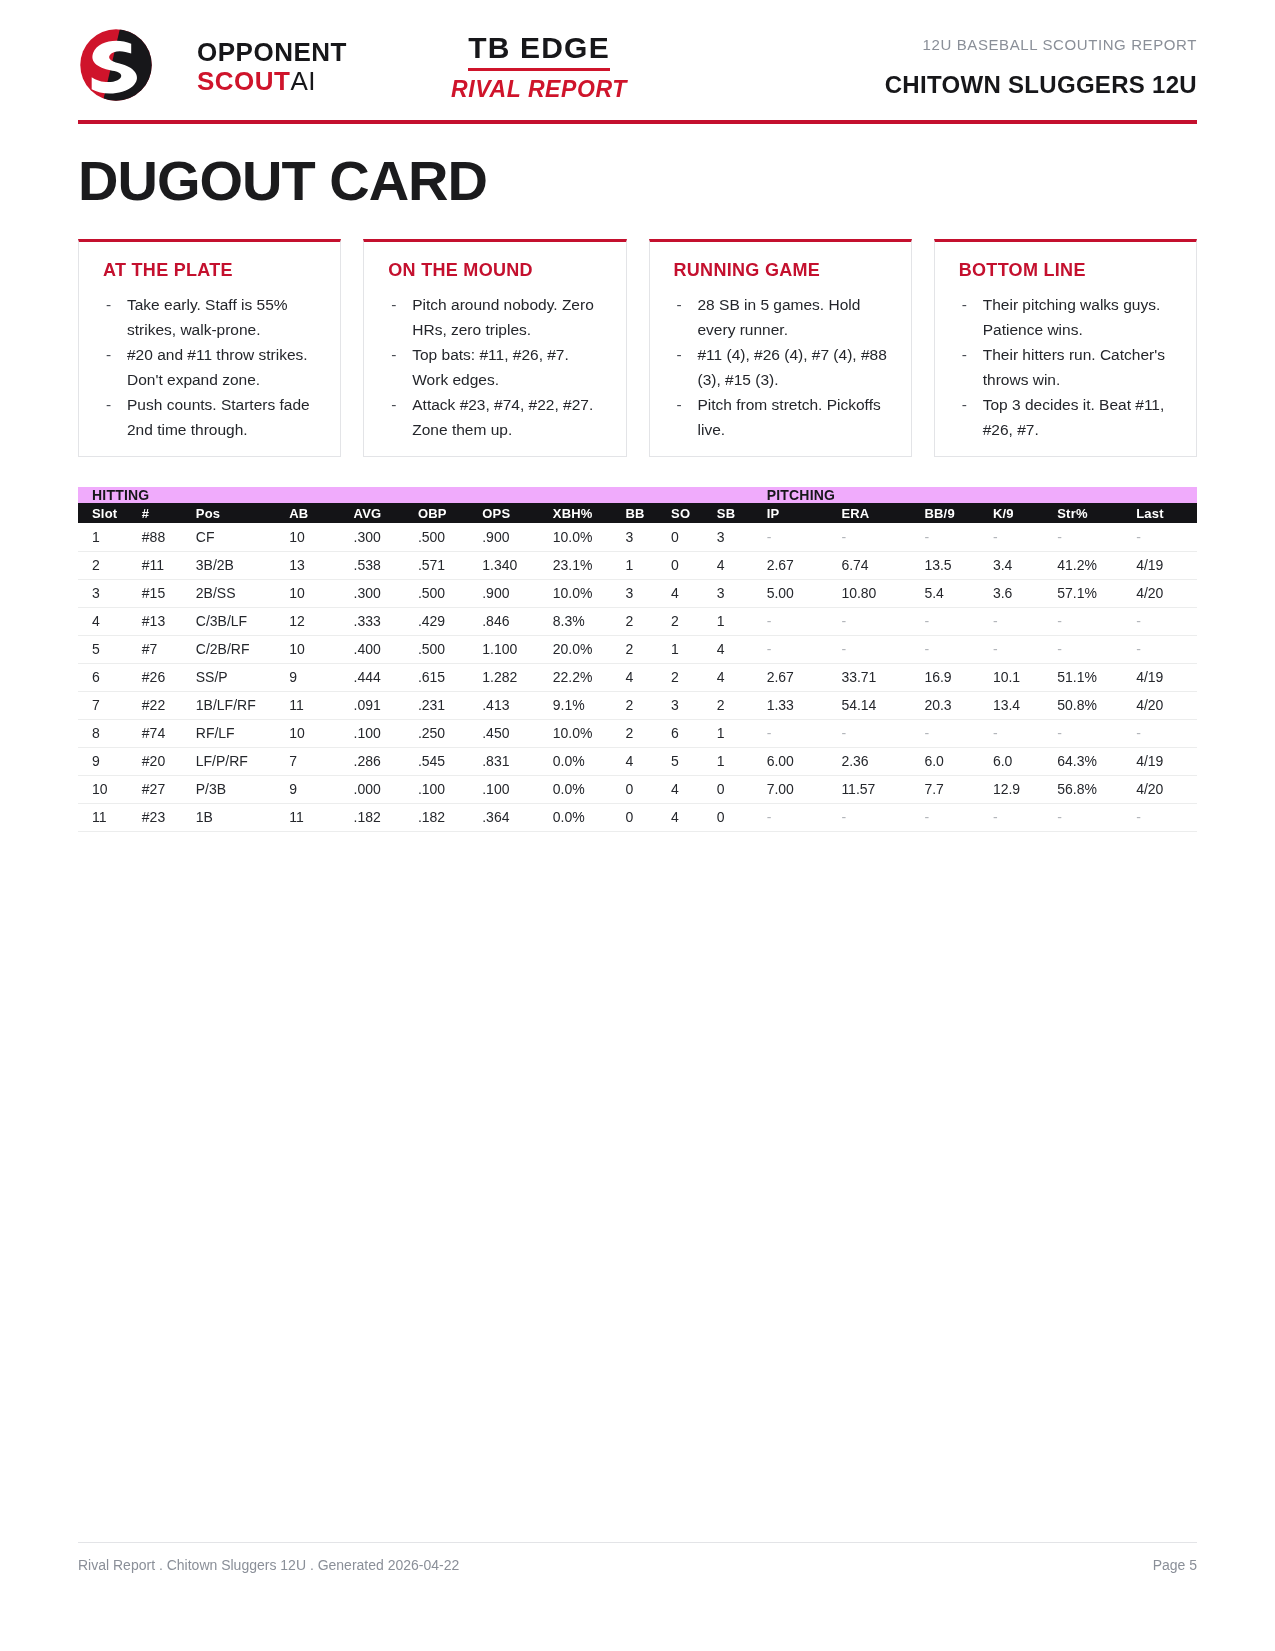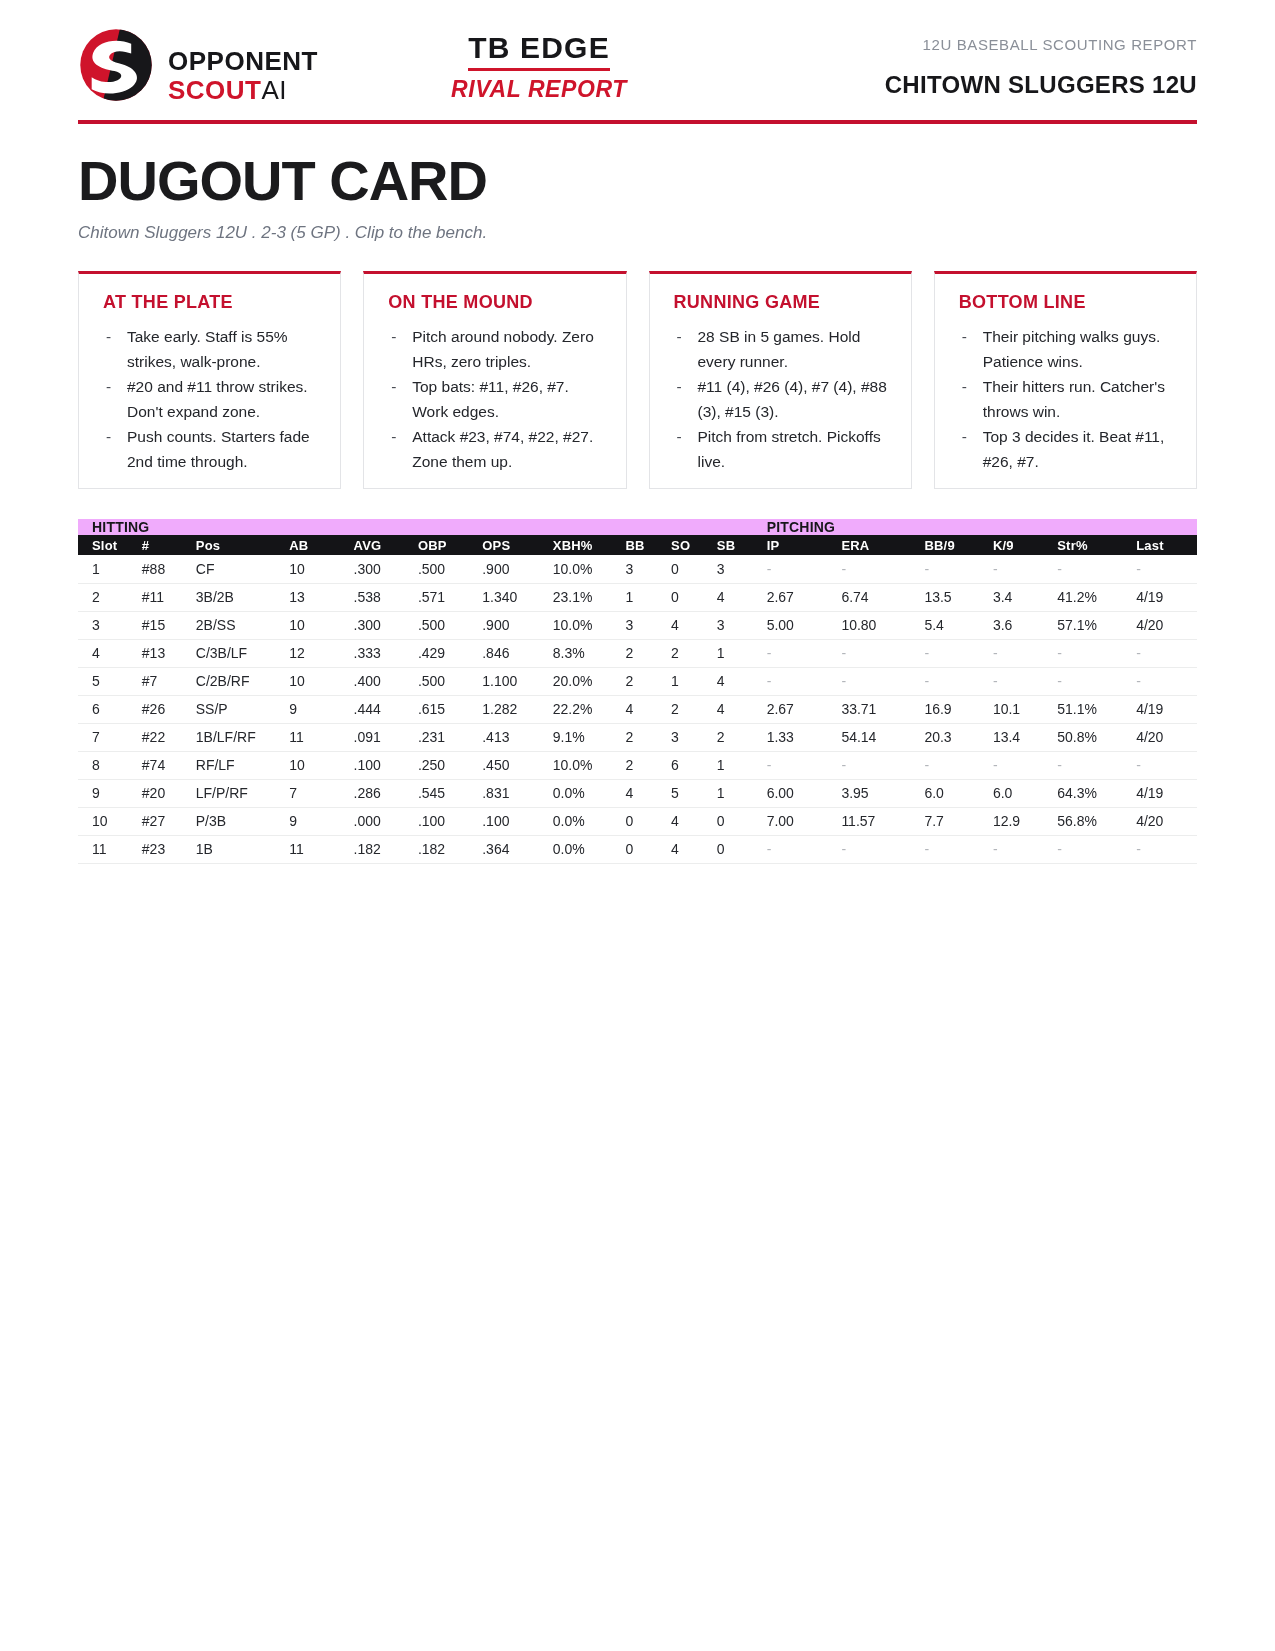--- a/index.html
+++ b/index.html
@@ -22,23 +22,24 @@
 
   
   .masthead {
     display: flex;
     align-items: center;
     height: 108px;
     padding-top: 22px;
   }
   .brand {
     display: flex;
-    align-items: flex-end;
+    align-items: center;
     flex: 0 0 auto;
     width: 330px;
+    gap: 29px;
   }
   .logo-mark {
     width: 76px;
     height: 76px;
     flex: 0 0 auto;
     margin-right: 14px;
   }
   .brand-words {
     line-height: 1.0;
     padding-top: 2px;
@@ -278,21 +279,20 @@
     <div class="header-right">
       <div class="report-kicker">12U BASEBALL SCOUTING REPORT</div>
       <div class="report-team">CHITOWN SLUGGERS 12U</div>
     </div>
 
   </div>
   <div class="header-rule"></div>
 
   <div class="title-zone">
     <div class="doc-title">DUGOUT CARD</div>
-    <div class="doc-sub">Chitown Sluggers 12U  .  2-3 (5 GP)  .  Clip to the bench.</div>
   </div>
 
   <div class="card-grid">
 
     <div class="card">
       <div class="card-title">AT THE PLATE</div>
       <ul>
         <li><span class="dash">-</span><span>Take early. Staff is 55% strikes, walk-prone.</span></li>
         <li><span class="dash">-</span><span>#20 and #11 throw strikes. Don't expand zone.</span></li>
         <li><span class="dash">-</span><span>Push counts. Starters fade 2nd time through.</span></li>
@@ -533,21 +533,21 @@
             <td>LF/P/RF</td>
             <td>7</td>
             <td>.286</td>
             <td>.545</td>
             <td>.831</td>
             <td>0.0%</td>
             <td>4</td>
             <td>5</td>
             <td>1</td>
             <td>6.00</td>
-            <td>3.95</td>
+            <td>2.36</td>
             <td>6.0</td>
             <td>6.0</td>
             <td>64.3%</td>
             <td>4/19</td>
           </tr>
           <tr class="data-row">
             <td>10</td>
             <td>#27</td>
             <td>P/3B</td>
             <td>9</td>
@@ -581,14 +581,18 @@
             <td class="muted">-</td>
             <td class="muted">-</td>
             <td class="muted">-</td>
             <td class="muted">-</td>
             <td class="muted">-</td>
           </tr>
         </tbody>
     </table>
   </div>
 
+  <div class="footer">
+    <div>Rival Report  .  Chitown Sluggers 12U  .  Generated 2026-04-22</div>
+    <div>Page 5</div>
+  </div>
 
 </div>
 
 </body></html>

